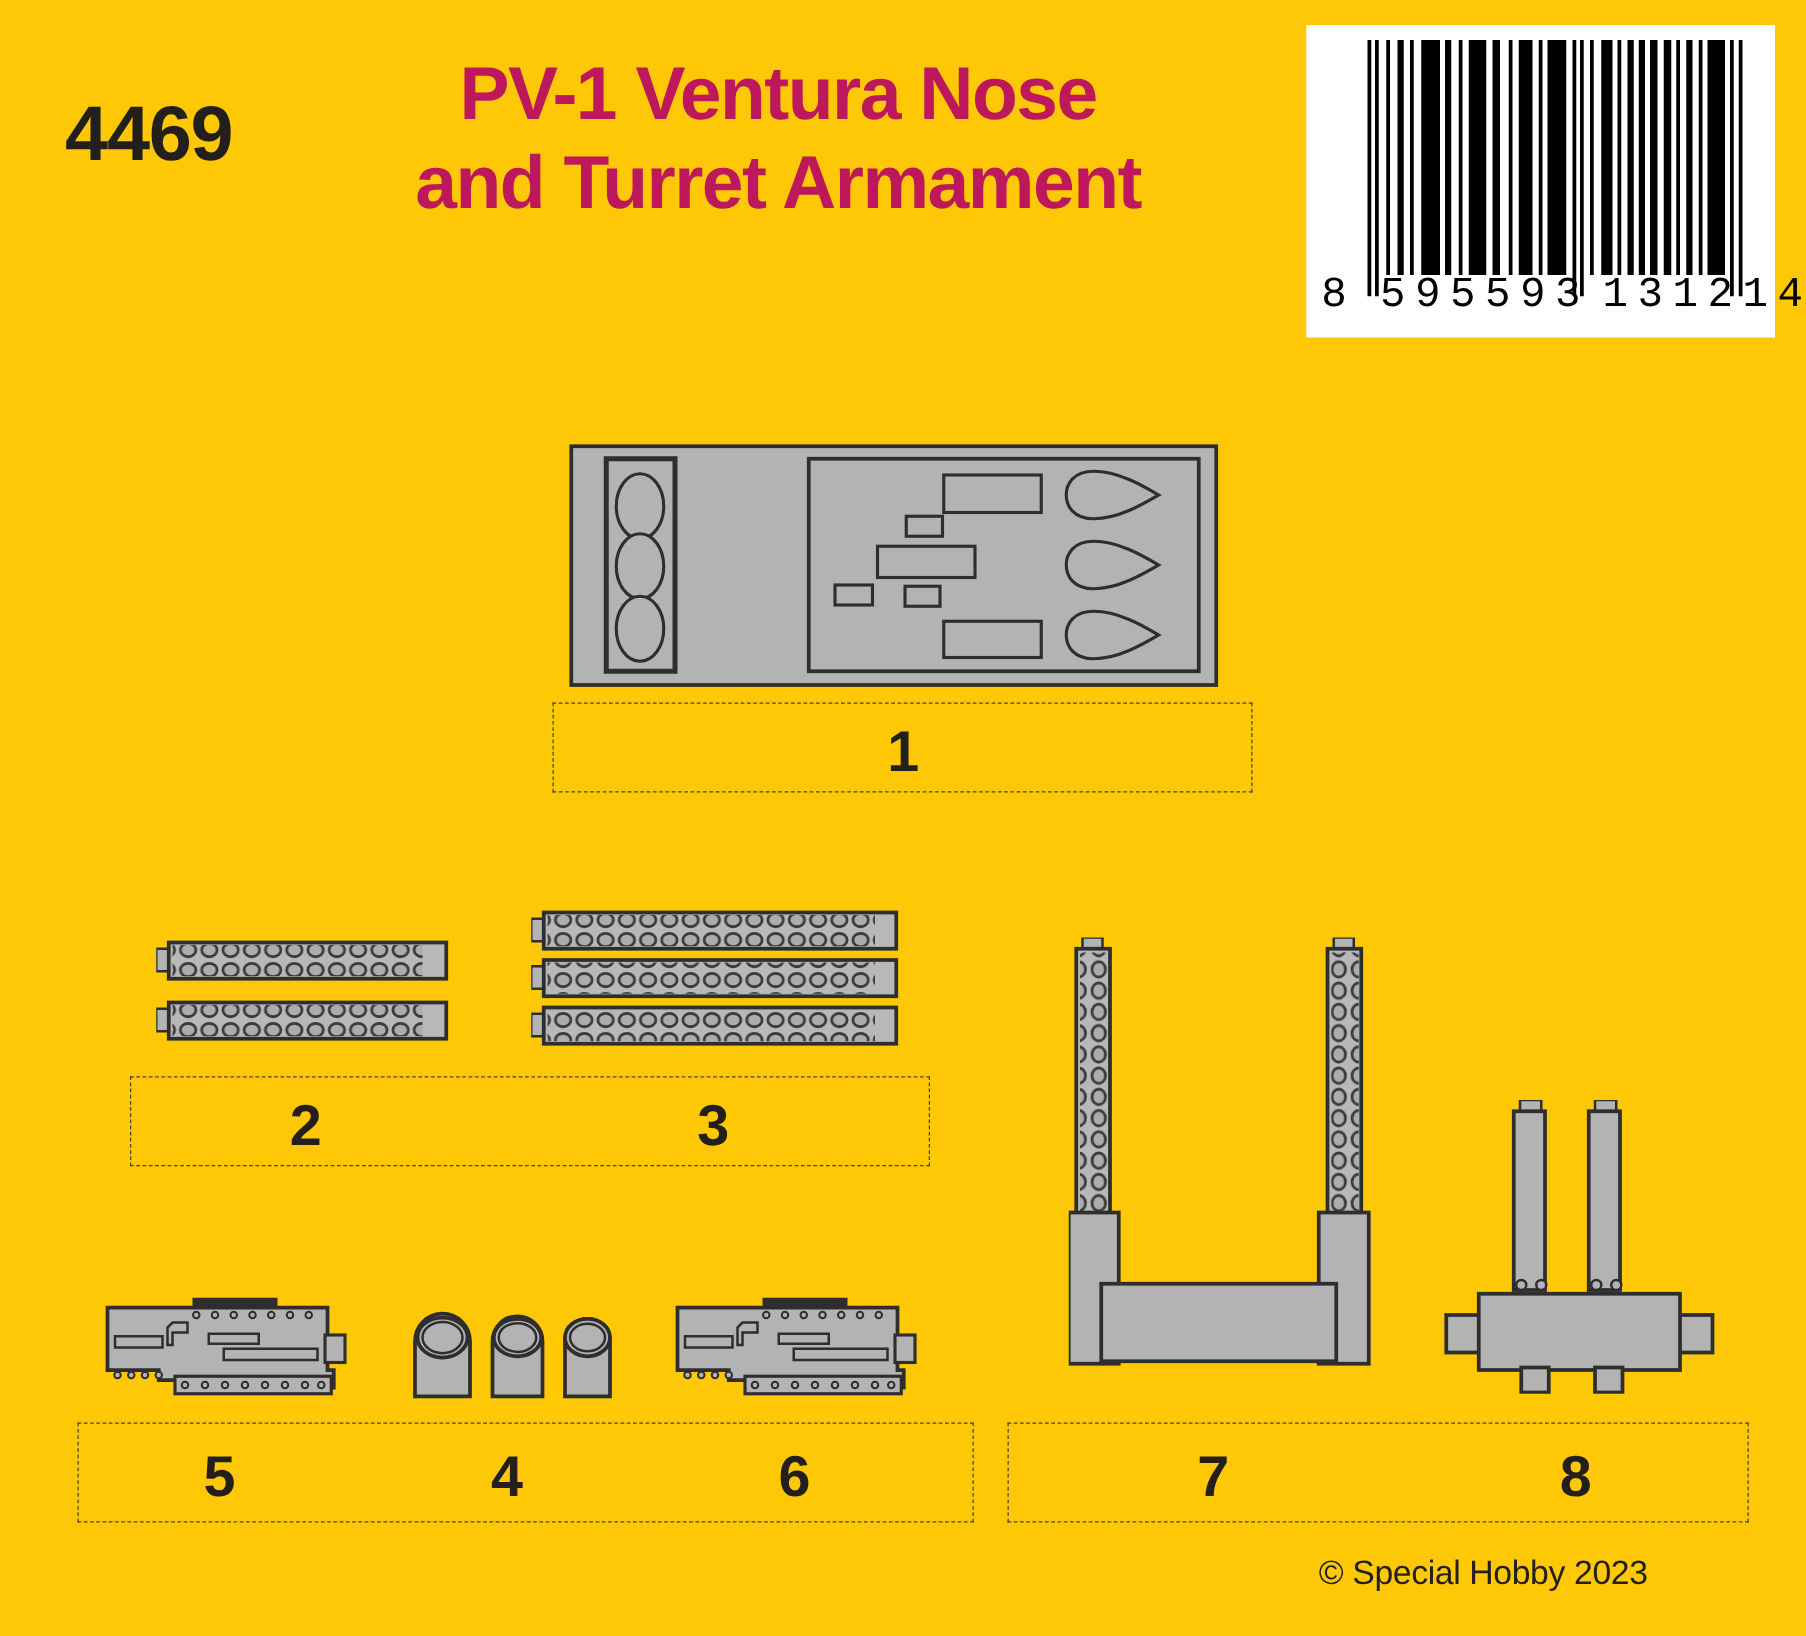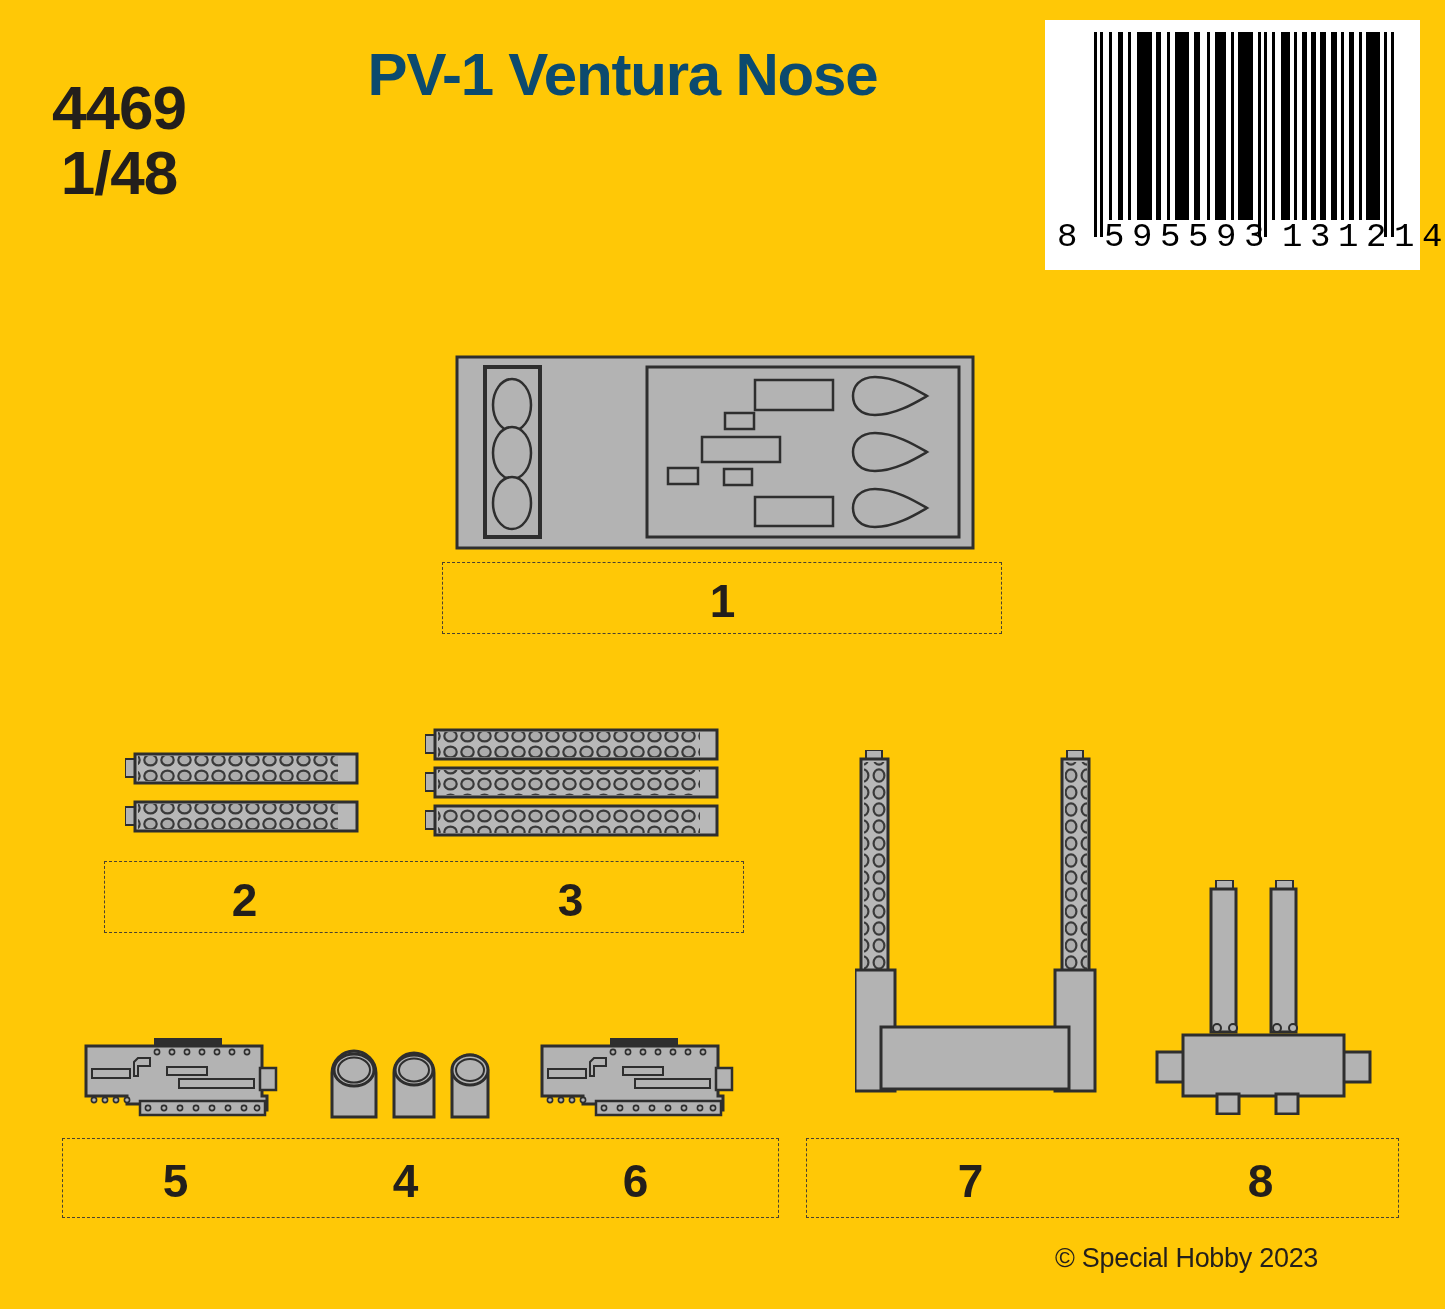--- a/index.html
+++ b/index.html
@@ -33,21 +33,21 @@
     line-height: 1.05;
     letter-spacing: -1px;
   }
   #catalog-block .cat-line { display: block; }
 
   #title-block {
     position: absolute;
     left: 215px; top: 40px;
     width: 815px;
     text-align: center;
-    color: #0c4a6e;
+    color: #be185d;
   }
   #title-block .title-line {
     display: block;
     font-weight: bold;
     font-size: 60px;
     line-height: 1.18;
     letter-spacing: -1.2px;
   }
   #title-block .subtitle-line {
     display: block;
@@ -118,25 +118,25 @@
 </style>
 </head>
 <body>
 
 <div id="sheet">
 
   <div id="header">
 
     <div id="catalog-block">
       <span class="cat-line">4469</span>
-      <span class="cat-line">1/48</span>
     </div>
 
     <div id="title-block">
       <span class="title-line">PV-1 Ventura Nose</span>
+      <span class="title-line">and Turret Armament</span>
     </div>
 
     <div id="barcode-panel">
       <div id="barcode-bars">
           <div class="bar" style="left: 26px; width: 3px; height: 205px;"></div>
           <div class="bar" style="left: 32px; width: 3px; height: 205px;"></div>
           <div class="bar" style="left: 41px; width: 3px; height: 188px;"></div>
           <div class="bar" style="left: 50px; width: 5px; height: 188px;"></div>
           <div class="bar" style="left: 60px; width: 3px; height: 188px;"></div>
           <div class="bar" style="left: 69px; width: 15px; height: 188px;"></div>

